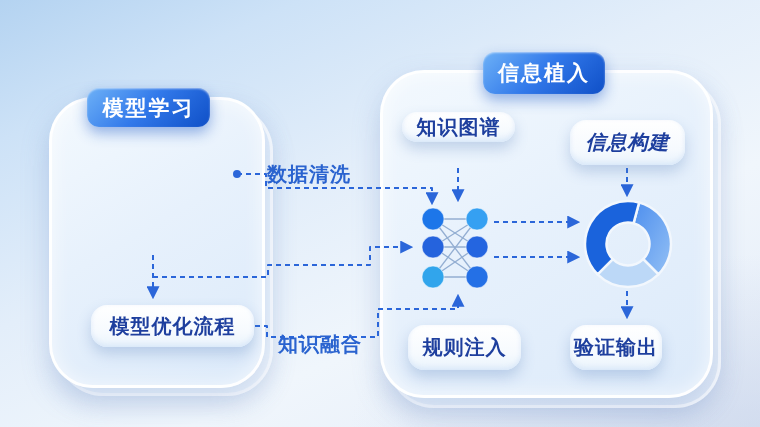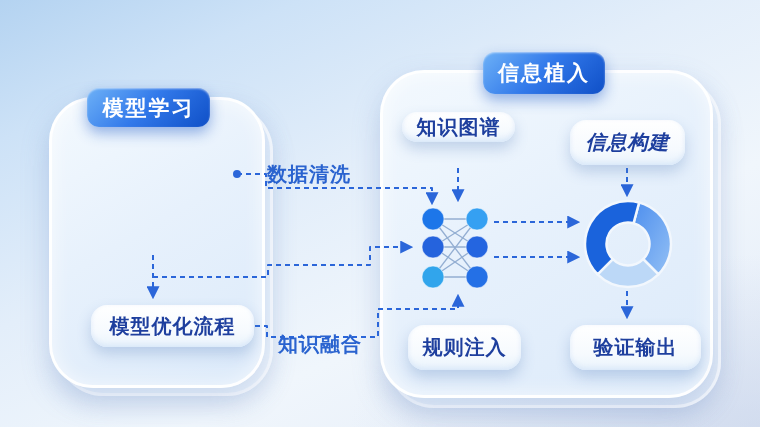--- a/index.html
+++ b/index.html
@@ -110,18 +110,18 @@
   </svg>
 
   <div class="header-pill" style="left:87px; top:88px; width:123px; height:39px;">模型学习</div>
   <div class="header-pill" style="left:483px; top:52px; width:122px; height:42px;">信息植入</div>
 
   <div class="node-box" style="left:70px; top:305px; width:163px; height:42px;margin-left:21px;">模型优化流程</div>
 
   <div class="node-box" style="left:402px; top:112px; width:113px; height:30px;">知识图谱</div>
   <div class="node-box" style="left:570px; top:120px; width:115px; height:45px;font-style:italic;">信息构建</div>
   <div class="node-box" style="left:402px; top:325px; width:113px; height:45px;margin-left:6px;">规则注入</div>
-  <div class="node-box" style="left:570px; top:325px; width:131px; height:45px;">验证输出</div>
+  <div class="node-box" style="left:570px; top:325px; width:92px; height:45px;">验证输出</div>
 
   <div class="flow-label" style="left:267px; top:161px;">数据清洗</div>
   <div class="flow-label" style="left:278px; top:331px;">知识融合</div>
 
 </div>
 
 </body></html>

